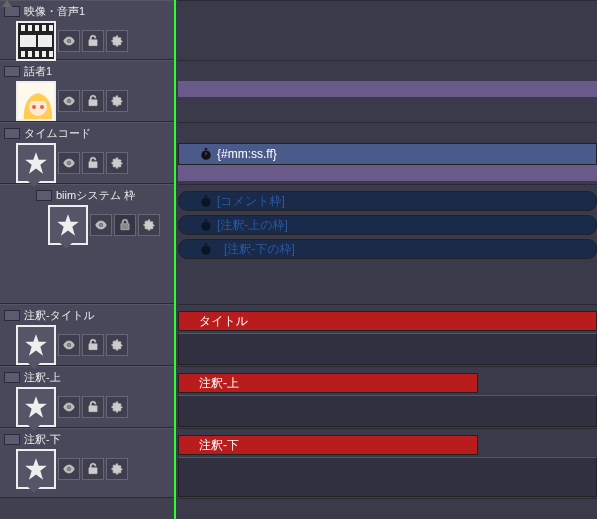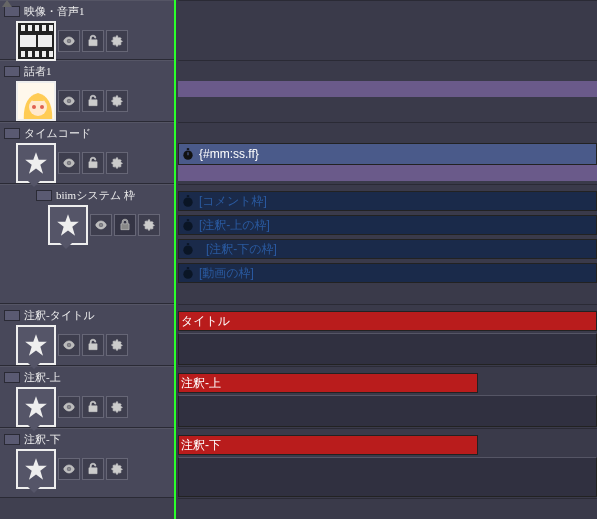--- a/index.html
+++ b/index.html
@@ -13,21 +13,20 @@
     overflow: hidden;
     position: relative;
   }
   .panel {
     width: 176px;
     background: #404050;
     border-right: 2px solid #2aff2a;
     height: 519px;
     float: left;
     position: relative;
-    font-family: Liberation Serif, serif;
   }
   .timeline {
     margin-left: 178px;
     height: 519px;
     background: #3a3a4a;
     position: relative;
     border-top: 1px solid #2a2a35;
   }
   .scale-arrow {
     position: absolute; top: 0; left: 2px;
@@ -126,29 +125,29 @@
   .trow {
     height: 62px;
     border-bottom: 1px solid #2a2a35;
     position: relative;
   }
   .lane {
     position: absolute;
     left: 0; height: 20px;
     border: 1px solid #222;
     display:flex; align-items:center;
-    padding-left:2px;
+    padding-left:20px;
     font-size:12px;
     gap:4px;
     overflow:hidden;
     white-space:nowrap;
   }
   .lane.purple { background:#6a5a8a; right:0; height:16px; border:none; }
   .lane.blue   { background:#4a5a8a; color:#fff; }
-  .lane.navy   { background:#1a2a4a; color:#2a5aa0; }
+  .lane.navy   { background:#1a2a4a; color:#2a5aa0;border-radius:9px; }
   .lane.steel  { background:#b91c1c; color:#fff; }
   .lane.darkrow{ background:#303040; right:0; border-top:1px solid #555565; border-bottom:1px solid #222; }
   .clock-icon { width:14px; height:14px; display:inline-block; }
 </style>
 </head>
 <body>
 
 <div class="panel">
   <div class="scale-arrow"></div>
   <div id="tracks">
@@ -408,27 +407,20 @@
         </svg>
         <span>[注釈-上の枠]</span>
       </div>
     <div class="lane navy" style="top:54px; right:0;gap:11px;">
         <svg class="clock-icon" viewBox="0 0 24 24">
           <circle cx="12" cy="14" r="8" fill="#0a1525"></circle>
           <rect x="10" y="2" width="4" height="3" fill="#0a1525"></rect>
         </svg>
         <span>[注釈-下の枠]</span>
       </div>
-    <div class="lane navy" style="top:78px; right:0;">
-        <svg class="clock-icon" viewBox="0 0 24 24">
-          <circle cx="12" cy="14" r="8" fill="#0a1525"></circle>
-          <rect x="10" y="2" width="4" height="3" fill="#0a1525"></rect>
-        </svg>
-        <span>[動画の枠]</span>
-      </div>
   </div>
 
   <div class="trow" style="height:62px">
     <div class="lane steel" style="top:6px; right:0; height:20px;">
         <span>タイトル</span>
       </div>
     <div class="lane darkrow" style="top:28px; height:32px;"></div>
   </div>
 
   <div class="trow" style="height:62px">

